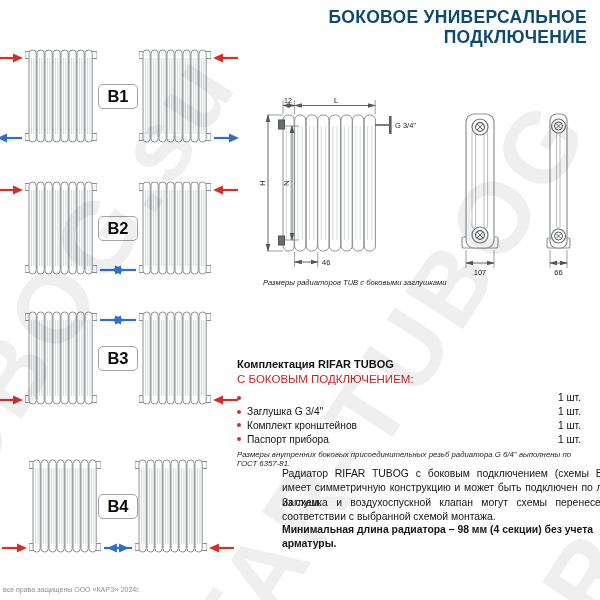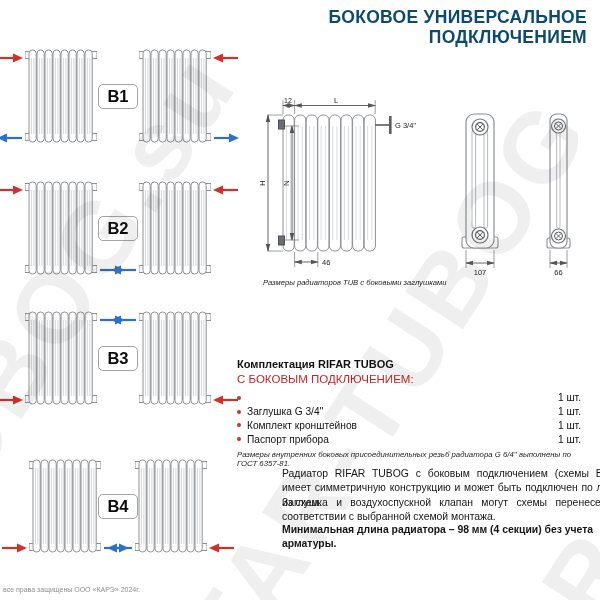--- a/index.html
+++ b/index.html
@@ -56,21 +56,21 @@
 <div id="page">
 
   <div id="wm-layer">
       <div class="wm" style="left: -90px; top: 470px;">TUBOG.su</div>
       <div class="wm" style="left: 150px; top: 690px;">RIFAR-TUBOG</div>
       <div class="wm" style="left: 430px; top: 760px;">RIFAR-TU</div>
     </div>
 
   <div class="title">
     <div>БОКОВОЕ УНИВЕРСАЛЬНОЕ</div>
-    <div>ПОДКЛЮЧЕНИЕМ</div>
+    <div>ПОДКЛЮЧЕНИЕ</div>
   </div>
 
   <div id="schemes">
       <div class="scheme-row" style="top: 48px; text-align: center;">
         <div class="rad-cell">
           <svg class="rad-svg" width="72" height="96" viewBox="-3 0 72 96">
             <rect x="-3" y="3.5" width="6" height="7" fill="#fff" stroke="#8d9094"></rect>
             <rect x="63" y="3.5" width="6" height="7" fill="#fff" stroke="#8d9094"></rect>
             <rect x="-3" y="85.5" width="6" height="7" fill="#fff" stroke="#8d9094"></rect>
             <rect x="63" y="85.5" width="6" height="7" fill="#fff" stroke="#8d9094"></rect>

